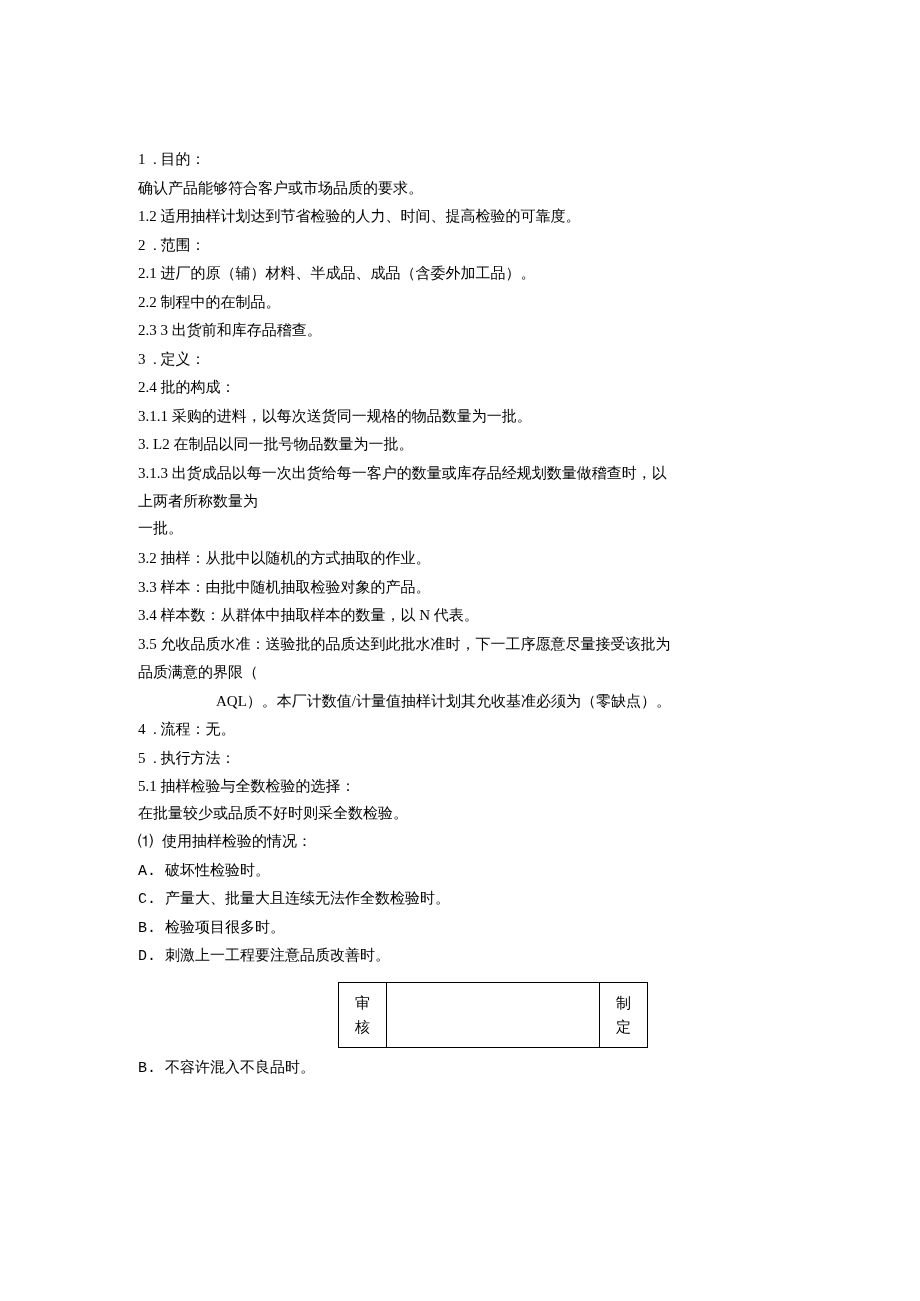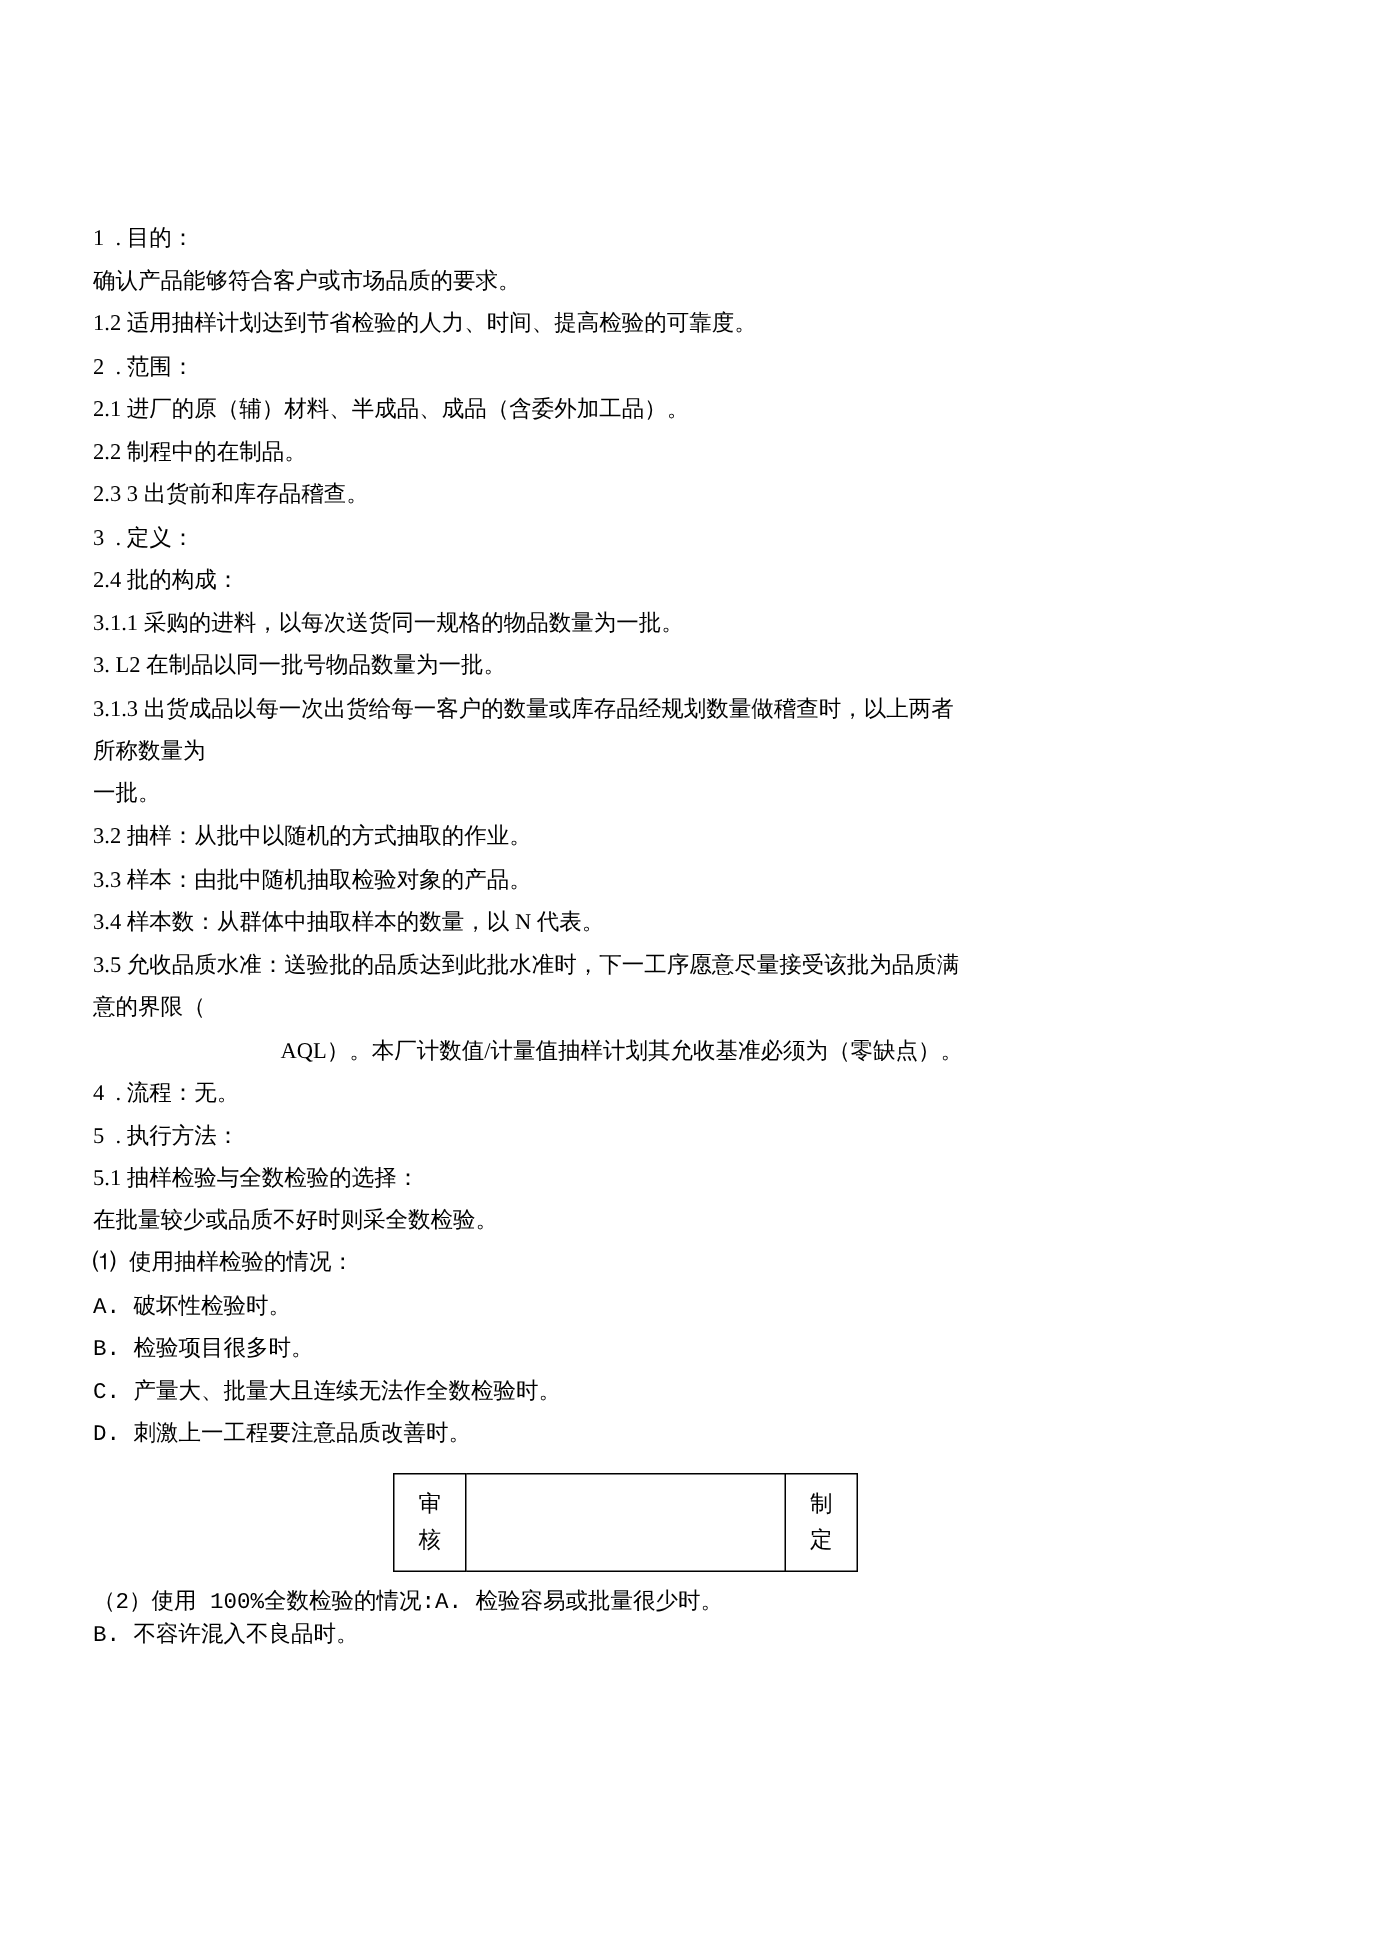--- a/index.html
+++ b/index.html
@@ -8,22 +8,23 @@
     background: #fff;
     font-family: "SimSun", "宋体", serif;
     font-size: 15px;
     color: #000;
     line-height: 1.9;
   }
   .page {
     width: 732px;
     min-height: 1301px;
     box-sizing: border-box;
-    padding: 145px 90px 40px 62px;
+    padding: 145px 90px 40px 109px;
     position: relative;
+    margin-left: 29px;
   }
   .l0 { margin-left: 0; }
   .l1 { margin-left: 30px; }
   .l2 { margin-left: 60px; }
   .l2b { margin-left: 60px; padding-left: 0; text-align: right; }
   .l4 { margin-left: 120px; font-family: Liberation Mono, monospace; }
   .num-sp { letter-spacing: 0.5em; }
   .row { margin: 0; }
   table.approval {
     border-collapse: collapse;
@@ -78,32 +79,31 @@
     <span class="num-sp">4</span><span>. 流程：无。</span>
   </div>
 
   <div class="row l0">
     <span class="num-sp">5</span><span>. 执行方法：</span>
   </div>
   <div class="row l1">5.1 抽样检验与全数检验的选择：</div>
   <div class="row l4">在批量较少或品质不好时则采全数检验。</div>
   <div class="row l4">⑴ 使用抽样检验的情况：</div>
   <div class="row l4">A. 破坏性检验时。</div>
+  <div class="row l4">C. 产量大、批量大且连续无法作全数检验时。</div>
   <div class="row l4">B. 检验项目很多时。</div>
-  <div class="row l4">C. 产量大、批量大且连续无法作全数检验时。</div>
   <div class="row l4">D. 刺激上一工程要注意品质改善时。</div>
 
   <table class="approval">
     <tbody>
         <tr>
       <td class="dualline">审
 核</td>
       <td class="wide"></td>
       <td class="dualline">制
 定</td>
     </tr>
   </tbody>
     </table>
 
-  <div class="row l4" style="line-height:1.5;">（2）使用 100%全数检验的情况:A. 检验容易或批量很少时。</div>
   <div class="row l4" style="line-height:1.5;">B. 不容许混入不良品时。</div>
 
 </div>
 
 </body></html>

